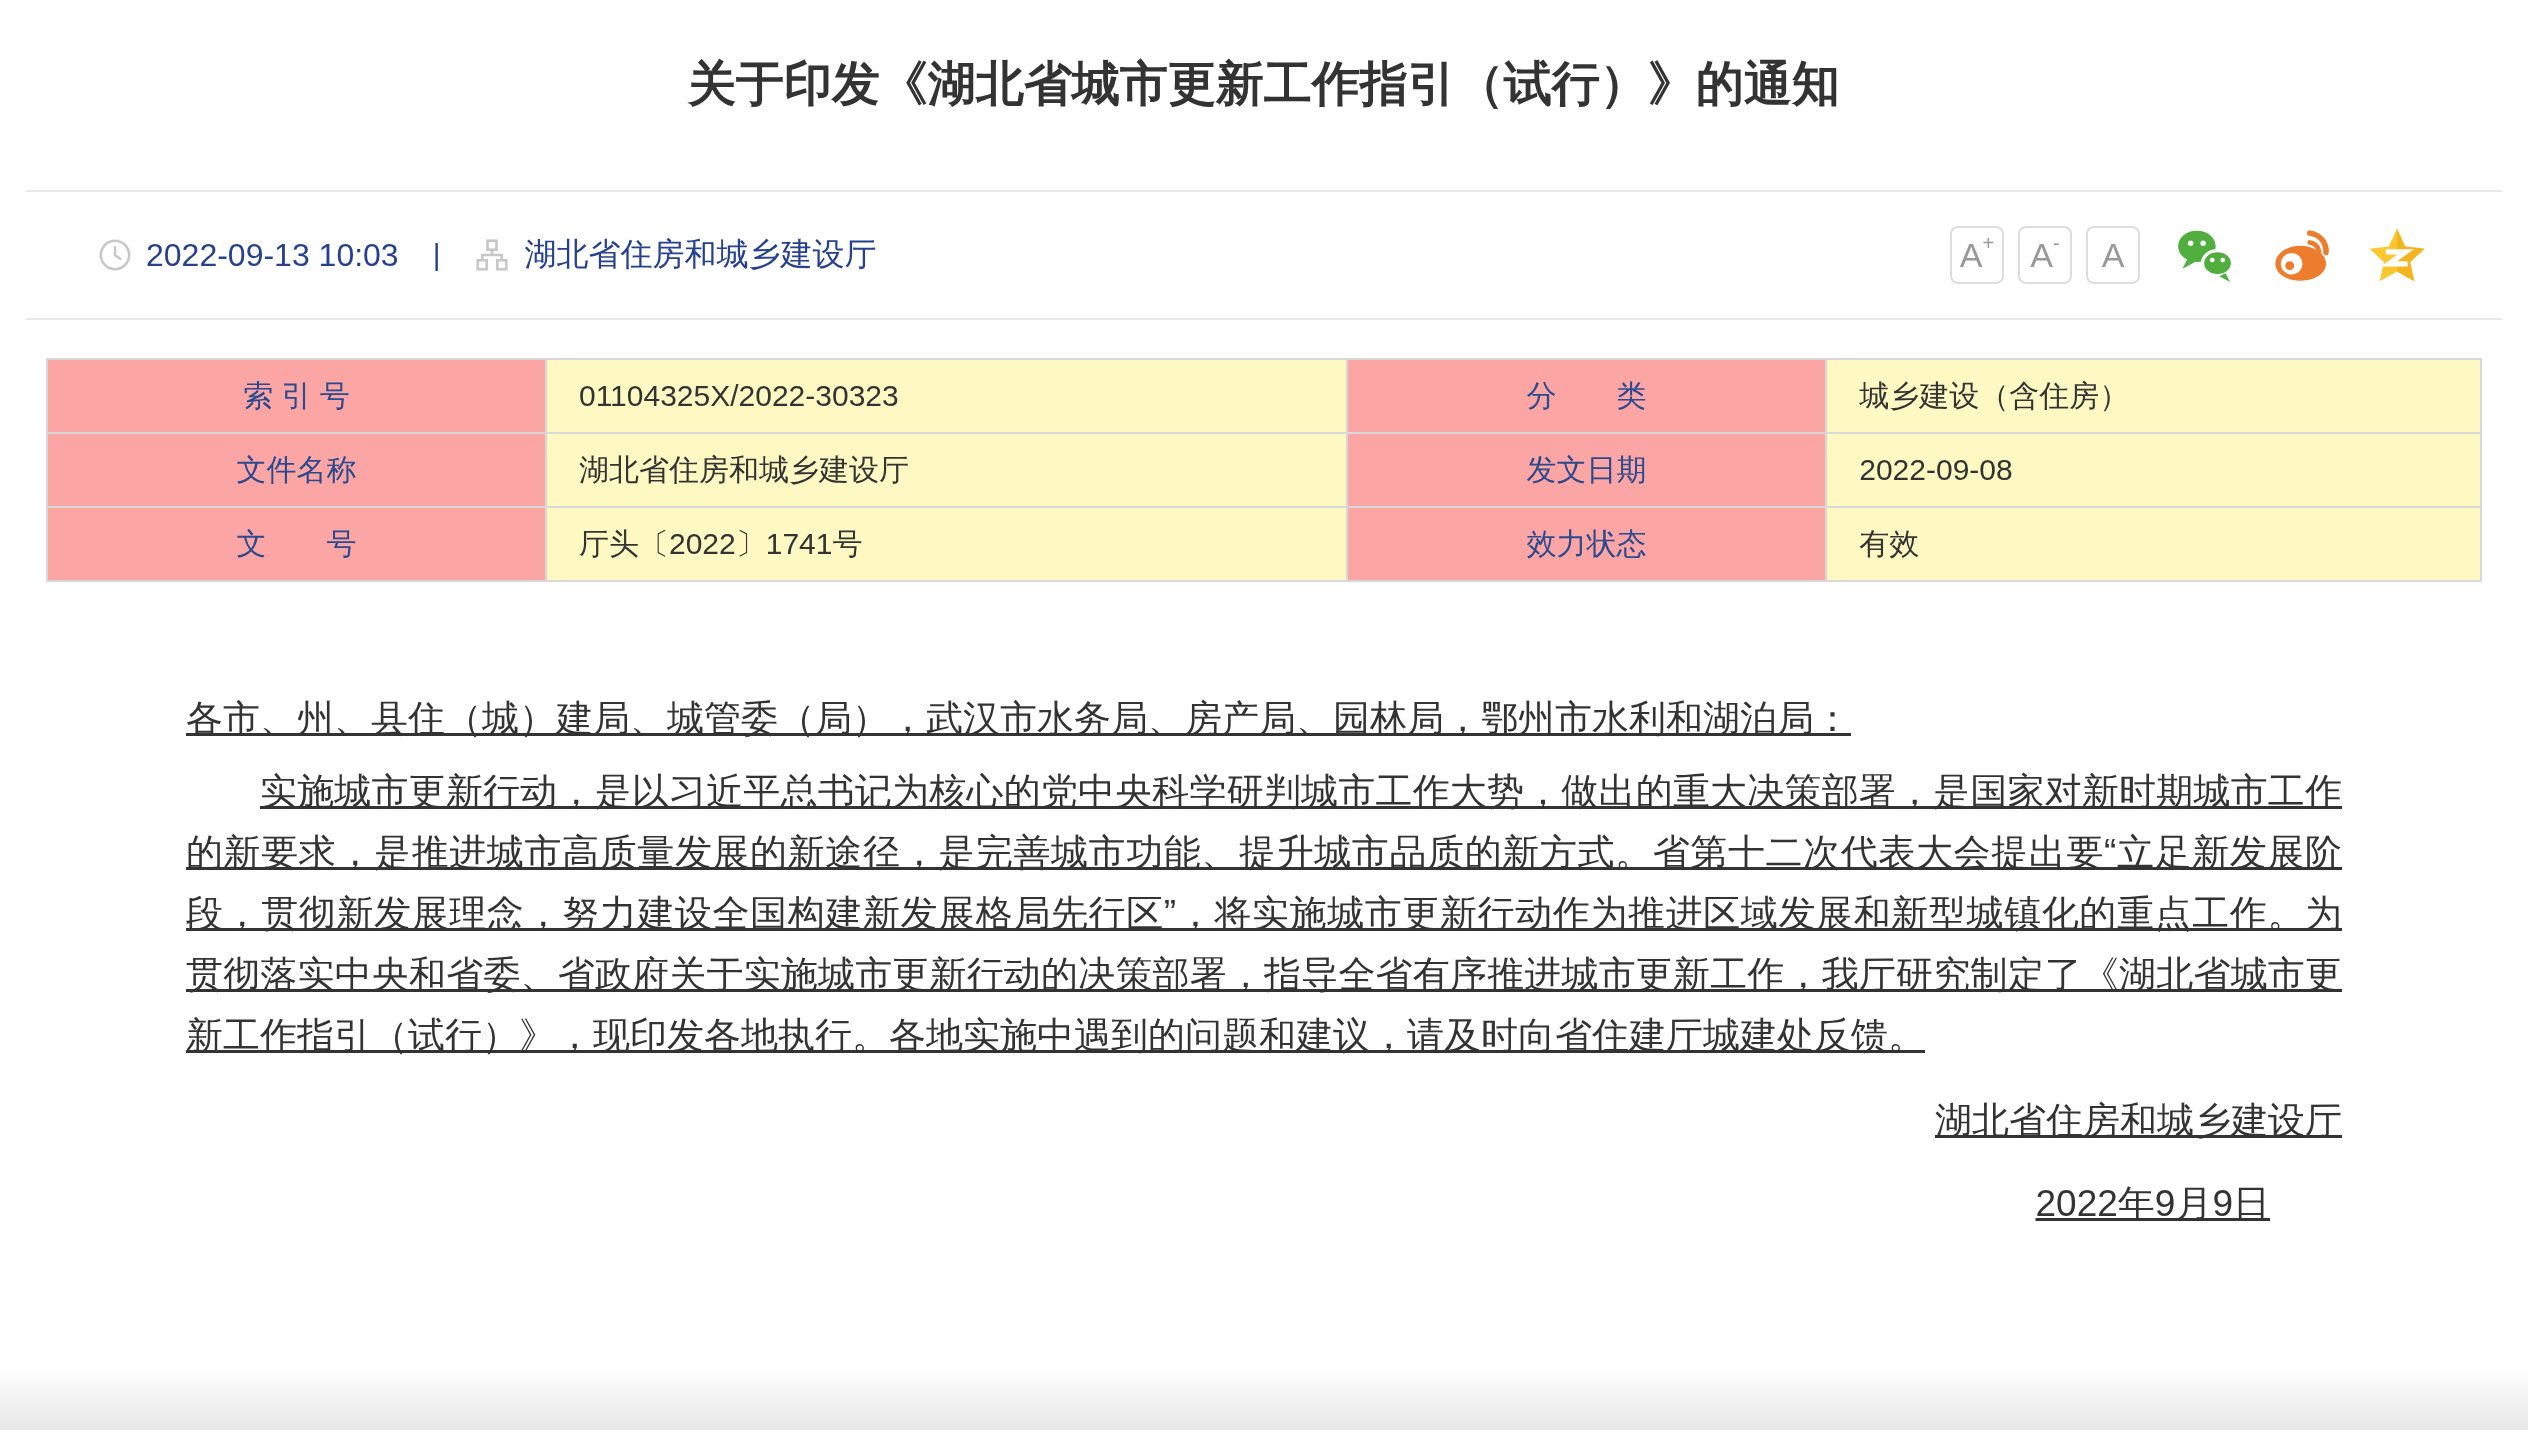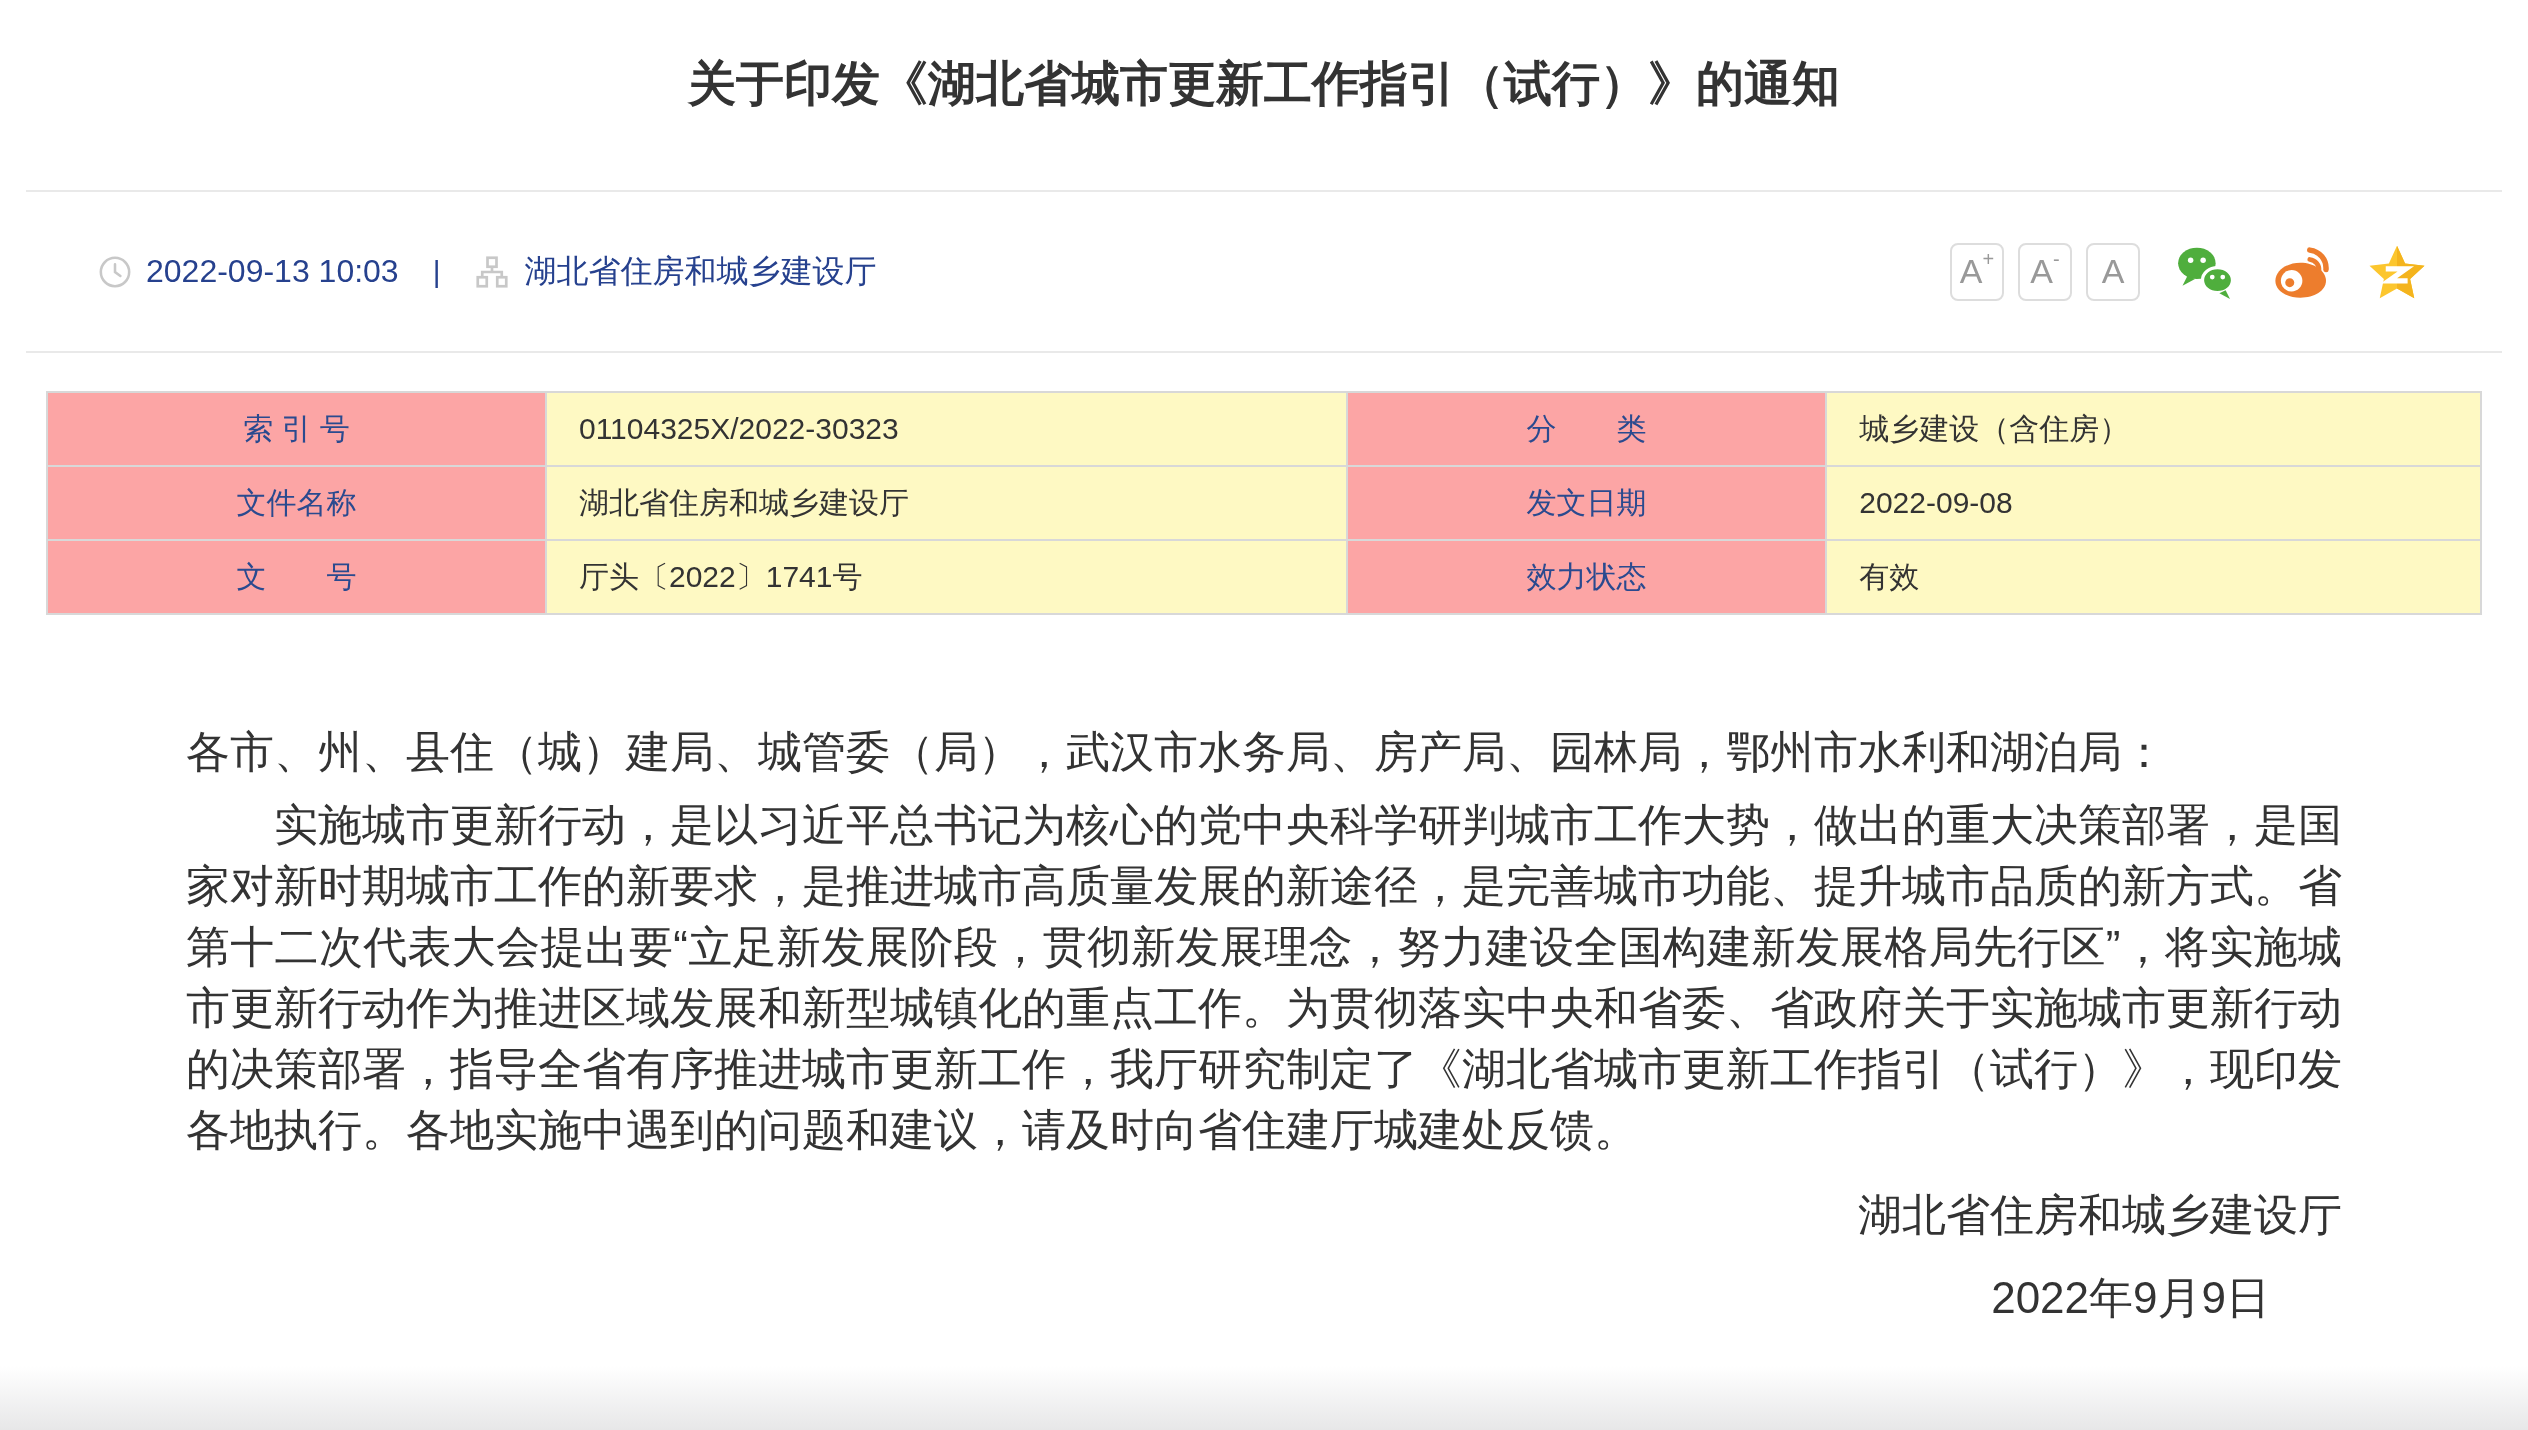--- a/index.html
+++ b/index.html
@@ -17,21 +17,21 @@
     font-weight: 700;
     color: #333333;
     line-height: 1.25;
   }
   .divider {
     border-top: 2px solid #e9e9e9;
     margin: 0 26px;
   }
   .divider.d1 { margin-top: 76px; }
   .meta-bar {
-    height: 159px;
+    height: 126px;
     display: flex;
     align-items: center;
     padding: 0 100px 0 98px;
   }
   .meta-left { display: flex; align-items: center; }
   .meta-icon { display: inline-flex; align-items: center; margin-right: 14px; }
   .meta-text { font-size: 32px; color: #26418e; }
   .meta-sep { margin: 0 34px; color: #26418e; font-size: 30px; }
   .meta-source { text-decoration: none; cursor: pointer; }
   .meta-right { margin-left: auto; display: flex; align-items: center; }
@@ -74,23 +74,24 @@
   }
   td.cell-value {
     background: #fef9c3;
     color: #333333;
     padding-left: 32px;
     text-align: left;
   }
   .doc-body {
     margin-top: 106px;
     padding: 0 186px;
-    font-size: 44px;
+    font-size: 37px;
     line-height: 61px;
     color: #333333;
+    text-decoration: underline;
   }
   .salutation { text-align: left; }
   .main-paragraph {
     margin-top: 12px;
     text-indent: 2em;
     text-align: justify;
   }
   .attachment-line { margin-top: 46px; text-indent: 2em; }
   .signature-line { margin-top: 24px; text-align: right; }
   .date-line { margin-top: 22px; text-align: right; padding-right: 72px; }

